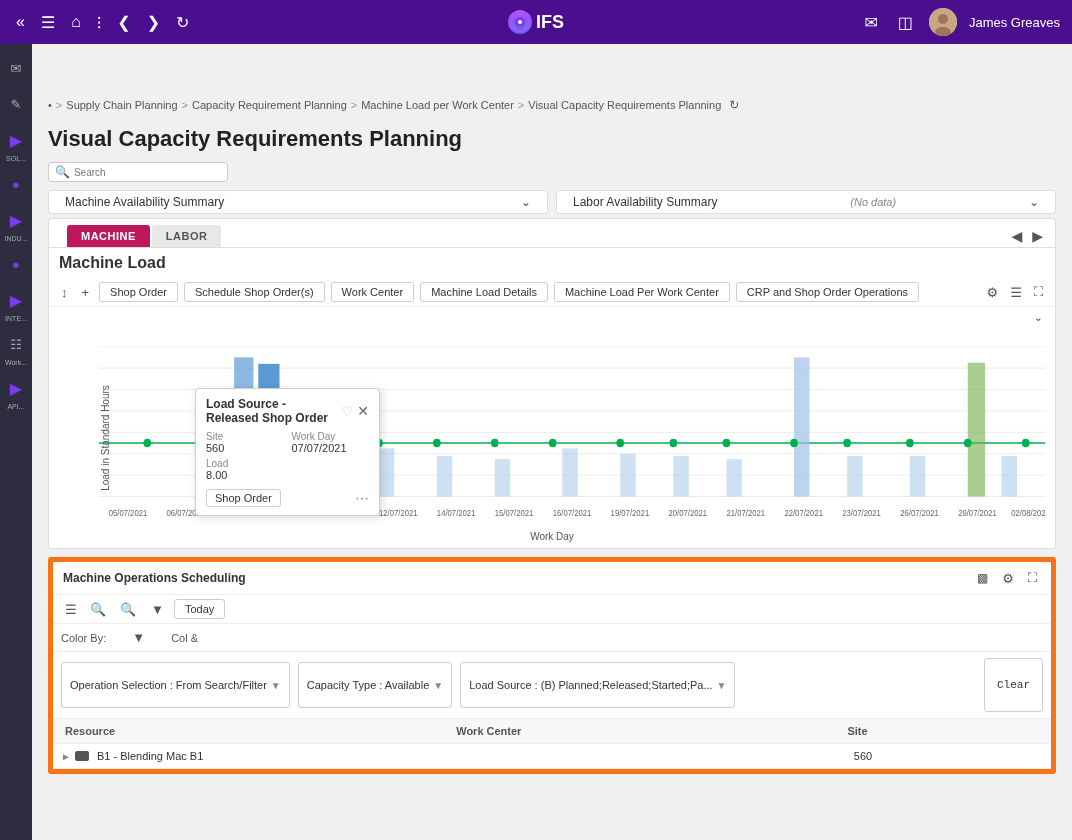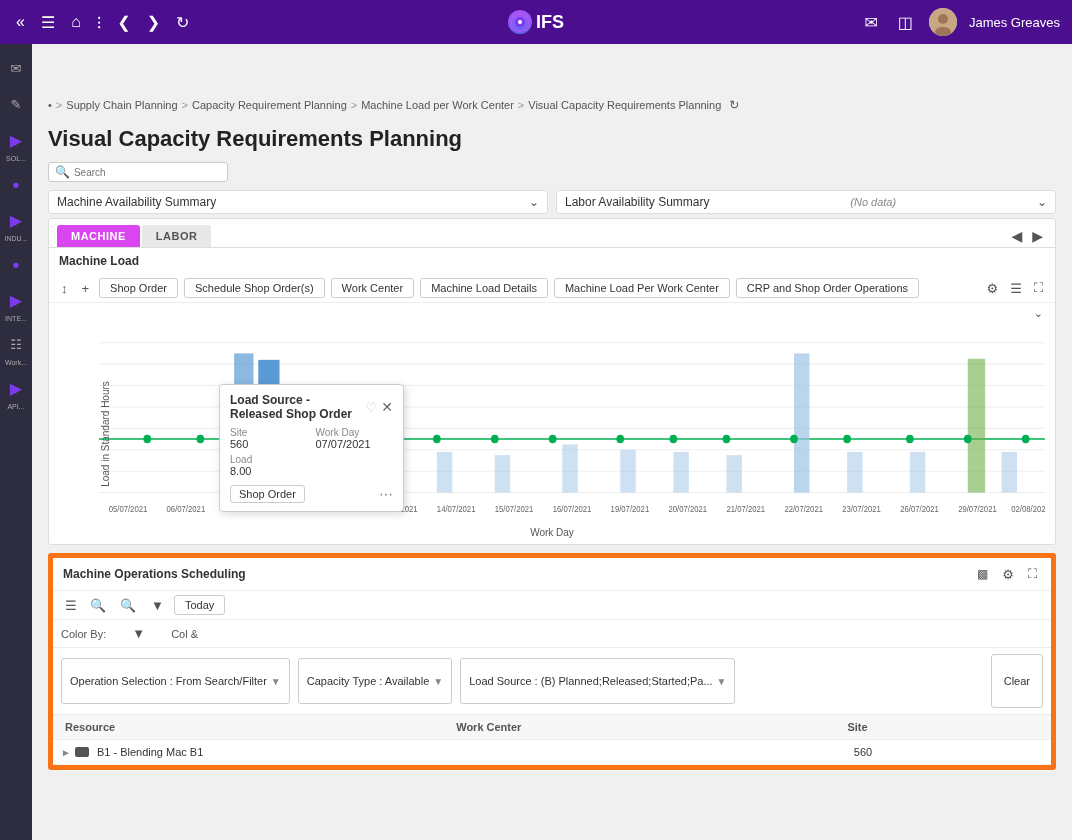--- a/index.html
+++ b/index.html
@@ -111,21 +111,21 @@
       align-items: center;
       padding: 4px 16px;
       gap: 8px;
       background: #f0f0f0;
     }
     .availability-box {
       flex: 1;
       display: flex;
       align-items: center;
       justify-content: space-between;
-      padding: 4px 8px;
+      padding: 4px 16px;
       background: white;
       border: 1px solid #ddd;
       border-radius: 3px;
       font-size: 12px;
     }
     .availability-label { color: #333; font-weight: 500; }
     .availability-nodata { color: #888; font-style: italic; font-size: 11px; text-align: right; }
     .chevron-btn { background: none; border: none; cursor: pointer; color: #555; font-size: 12px; }
 
     
@@ -146,28 +146,28 @@
     }
     .tab-btn {
       padding: 5px 14px;
       font-size: 11px;
       font-weight: 600;
       border: none;
       cursor: pointer;
       border-radius: 3px 3px 0 0;
       letter-spacing: 0.5px;
     }
-    .tab-btn.active { background: #d946ef; color: white; }
+    .tab-btn.active { background: #be185d; color: white; margin-left: 10px; }
     .tab-btn.inactive { background: #e8e8e8; color: #555; }
     .tab-arrow-btn { margin-left: auto; background: none; border: none; cursor: pointer; color: #555; font-size: 14px; padding: 2px 4px; }
 
     
     .section-header {
       padding: 6px 10px;
-      font-size: 12px;
+      font-size: 16px;
       font-weight: 600;
       color: #333;
       display: flex;
       align-items: center;
       gap: 6px;
     }
 
     
     .toolbar {
       display: flex;
@@ -210,21 +210,21 @@
       transform: translateX(-50%);
       font-size: 10px;
       color: #555;
     }
     .chart-svg { width: 100%; height: 100%; }
 
     
     .tooltip-popup {
       position: absolute;
       top: 60px;
-      left: 170px;
+      left: 146px;
       background: white;
       border: 1px solid #ccc;
       border-radius: 4px;
       padding: 8px 10px;
       width: 185px;
       box-shadow: 2px 2px 8px rgba(0,0,0,0.15);
       z-index: 20;
       font-size: 11px;
     }
     .tooltip-title { font-size: 12px; font-weight: 600; color: #333; margin-bottom: 6px; display: flex; align-items: center; justify-content: space-between; }
@@ -249,21 +249,21 @@
       gap: 4px;
       padding: 16px 8px;
       border: 1px solid #ccc;
       border-radius: 3px;
       background: white;
       font-size: 11px;
       cursor: pointer;
       color: #333;
     }
     .filter-select .chevron { color: #888; font-size: 10px; }
-    .clear-btn { margin-left: auto; padding: 20px 12px; background: white; border: 1px solid #ccc; border-radius: 3px; font-size: 11px; cursor: pointer; color: #333; }
+    .clear-btn { margin-left: auto; padding: 20px 12px; background: white; border: 1px solid #ccc; border-radius: 3px; font-size: 11px; cursor: pointer; color: #333; font-family: Liberation Mono, monospace; }
 
     
     .table-header { display: flex; padding: 4px 8px; background: #f7f7f7; border-top: 1px solid #eee; border-bottom: 1px solid #eee; font-size: 11px; color: #555; font-weight: 600; }
     .table-col { flex: 1; padding: 2px 4px; }
     .table-col.resource { flex: 1.2; }
     .table-col.wc { flex: 1.2; }
     .table-col.site { flex: 0.6; }
     .table-row-item { display: flex; padding: 4px 8px; border-bottom: 1px solid #f0f0f0; font-size: 11px; color: #333; align-items: center; }
     .expand-icon { font-size: 10px; color: #888; cursor: pointer; margin-right: 4px; }
     .machine-icon { width: 14px; height: 10px; background: #555; border-radius: 2px; margin-right: 4px; display: inline-block; }

